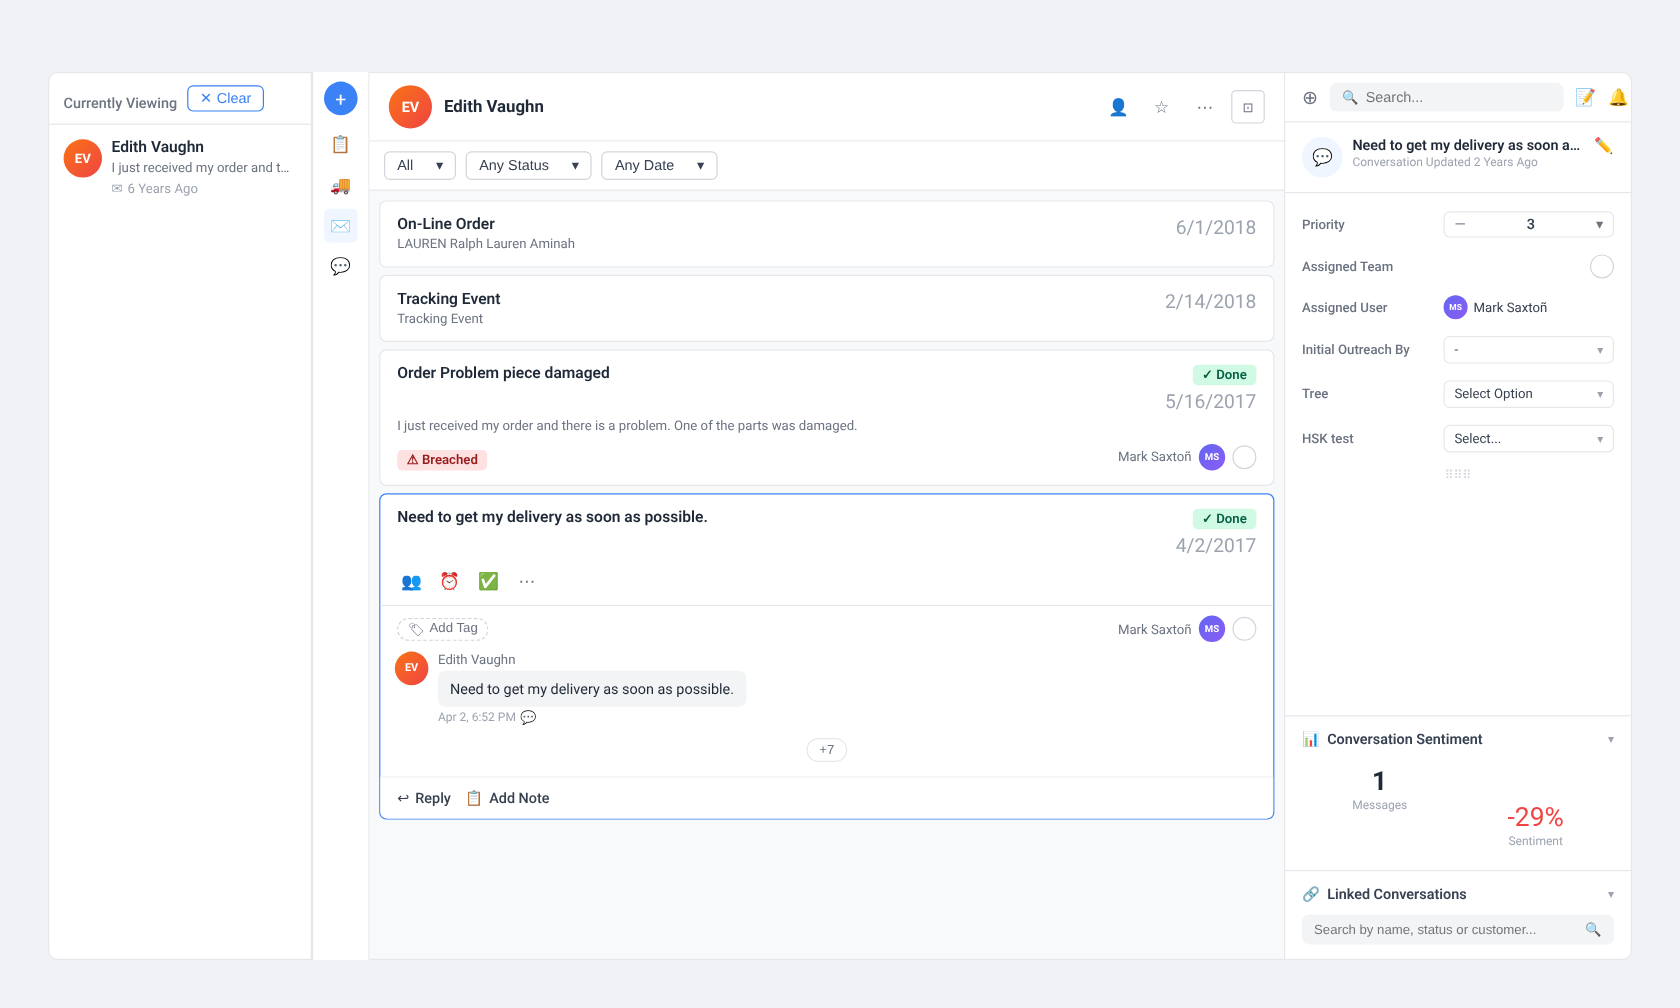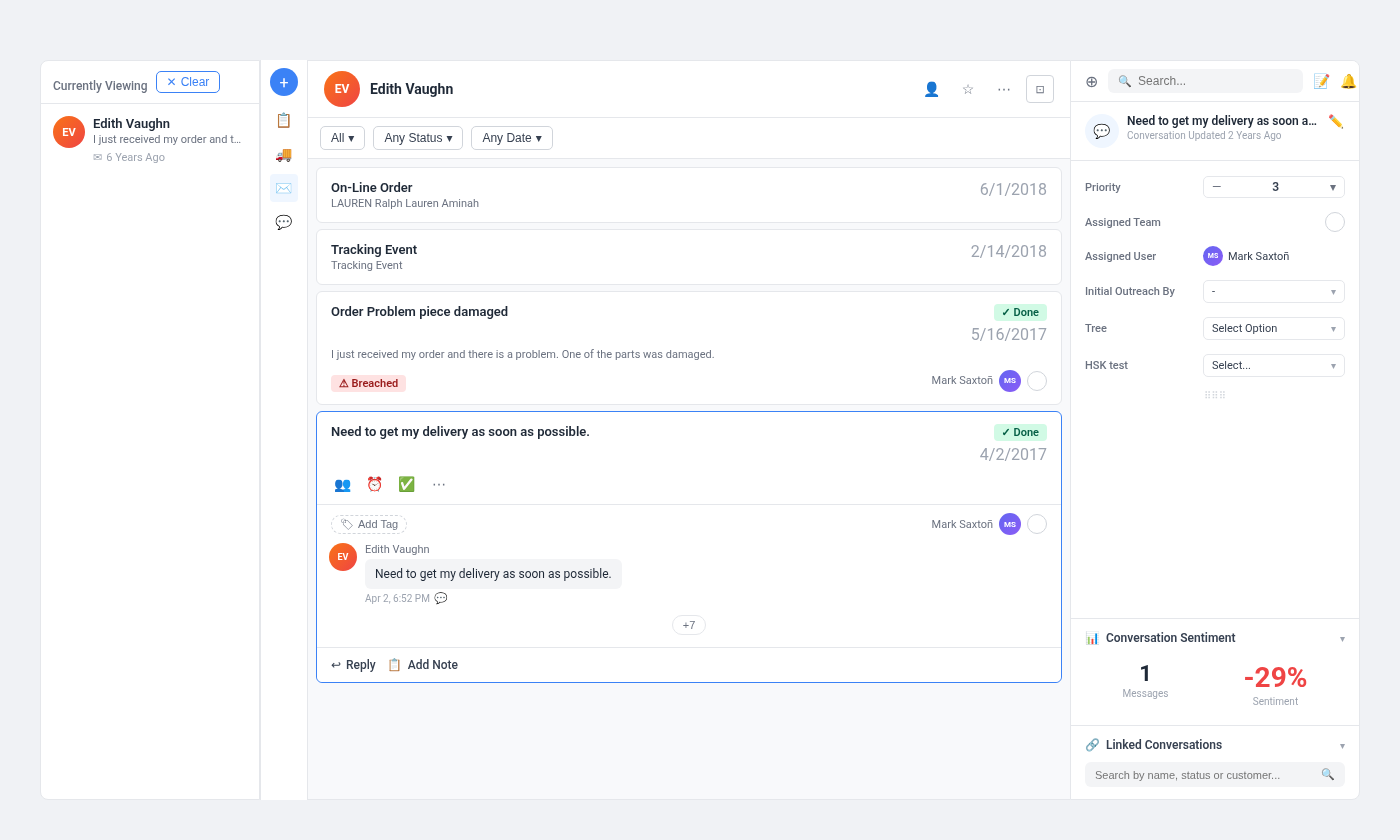--- a/index.html
+++ b/index.html
@@ -242,21 +242,21 @@
       align-items: center;
       padding: 8px 12px;
       background: #fff;
       border-bottom: 1px solid #e5e7eb;
       gap: 8px;
     }
 
     .filter-btn {
       display: flex;
       align-items: center;
-      gap: 4px;
+      gap: 19px;
       padding: 4px 10px;
       border: 1px solid #d1d5db;
       border-radius: 5px;
       font-size: 12px;
       color: #374151;
       cursor: pointer;
       background: #fff;
     }
 
     
@@ -765,23 +765,24 @@
       color: #1f2937;
     }
 
     .stat-label {
       font-size: 10px;
       color: #9ca3af;
       margin-top: 2px;
     }
 
     .stat-negative {
-      font-size: 28px;
-      font-weight: 700;
+      font-size: 22px;
+      font-weight: 400;
       color: #ef4444;
+      margin-top: 30px;
     }
 
     
     .linked-section {
       border-top: 1px solid #e5e7eb;
       padding: 12px 14px;
     }
 
     .linked-search {
       display: flex;

